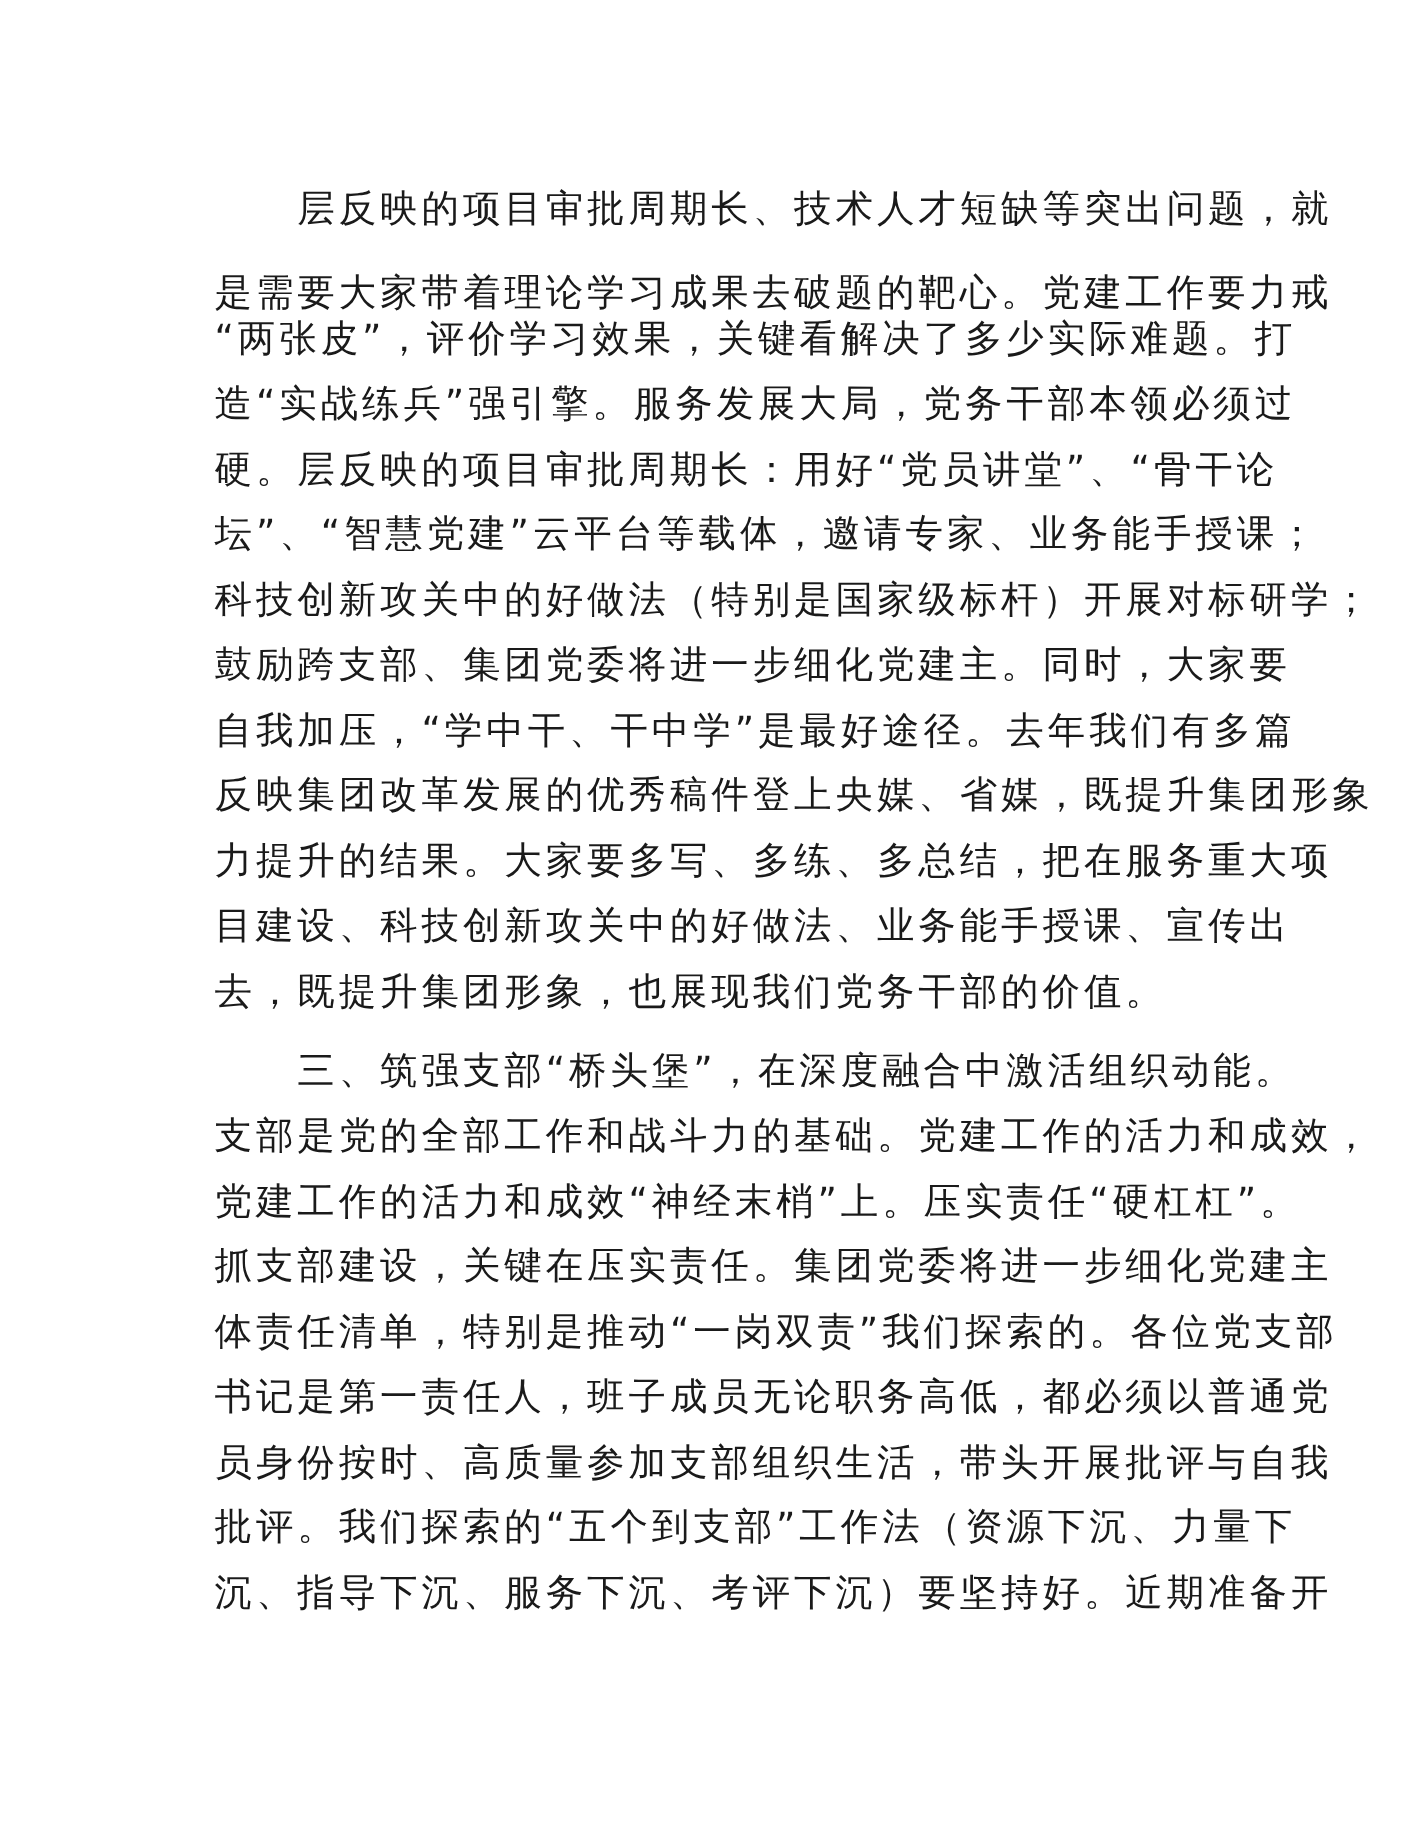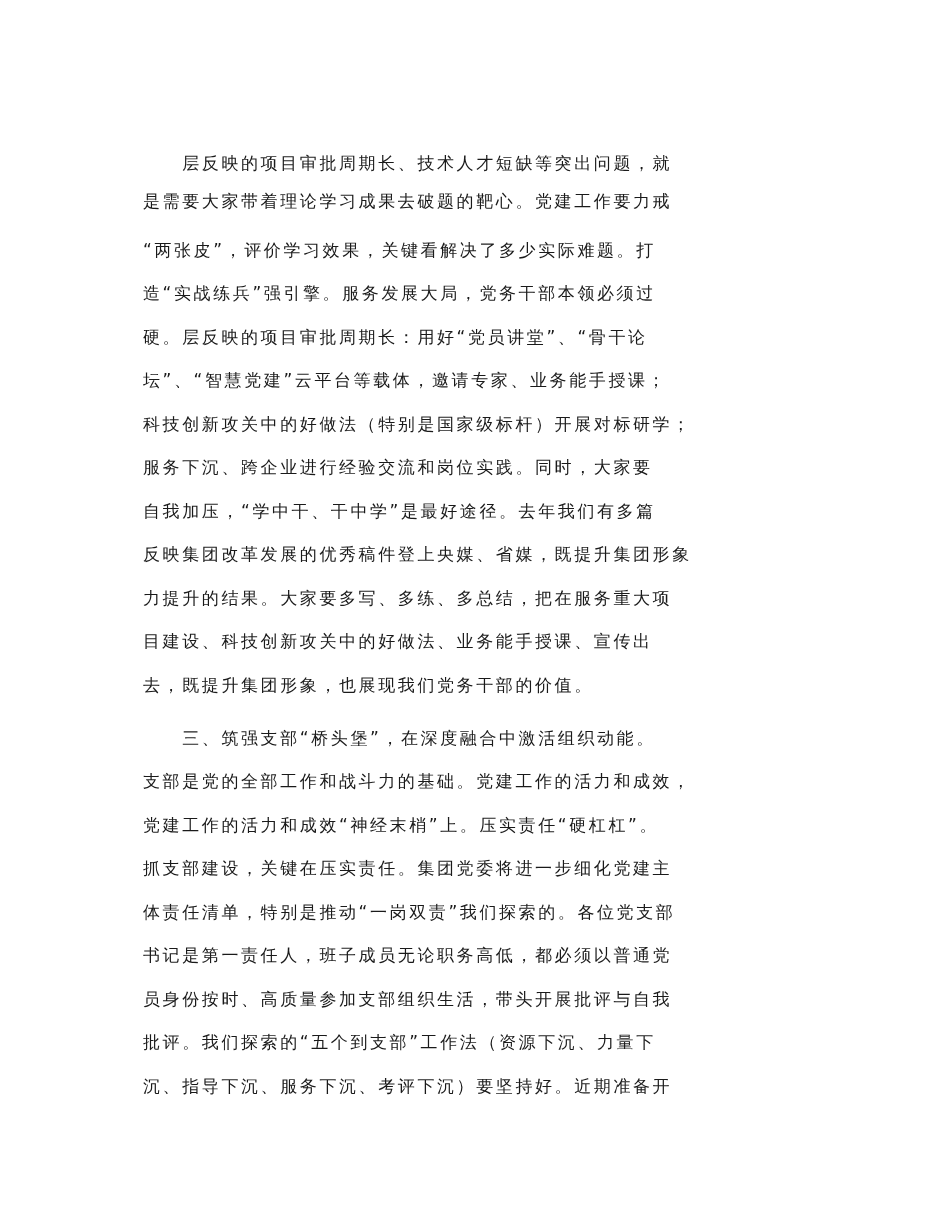--- a/index.html
+++ b/index.html
@@ -20,40 +20,39 @@
       width: 950px;
       height: 1230px;
       background: #ffffff;
     }
     .line {
       position: absolute;
       left: 143px;
       height: 30px;
       white-space: nowrap;
       font-family: "DejaVu Sans", "Liberation Sans", sans-serif;
-      font-size: 17px;
+      font-size: 25px;
       line-height: 30px;
       color: #1a1a1a;
       letter-spacing: 2.6px;
-      margin-top: 24px;
     }
   </style>
 </head>
 <body>
 
 <div class="page">
   <div>
     <div class="line" style="top:124px">　　层反映的项目审批周期长、技术人才短缺等突出问题，就</div>
-    <div class="line" style="top:162px">是需要大家带着理论学习成果去破题的靶心。党建工作要力戒</div>
+    <div class="line" style="top:180px">是需要大家带着理论学习成果去破题的靶心。党建工作要力戒</div>
     <div class="line" style="top:211px">“两张皮”，评价学习效果，关键看解决了多少实际难题。打</div>
     <div class="line" style="top:254px">造“实战练兵”强引擎。服务发展大局，党务干部本领必须过</div>
     <div class="line" style="top:298px">硬。层反映的项目审批周期长：用好“党员讲堂”、“骨干论</div>
     <div class="line" style="top:341px">坛”、“智慧党建”云平台等载体，邀请专家、业务能手授课；</div>
     <div class="line" style="top:385px">科技创新攻关中的好做法（特别是国家级标杆）开展对标研学；</div>
-    <div class="line" style="top:428px">服务下沉、跨企业进行经验交流和岗位实践。同时，大家要</div>
+    <div class="line" style="top:428px">鼓励跨支部、集团党委将进一步细化党建主。同时，大家要</div>
     <div class="line" style="top:472px">自我加压，“学中干、干中学”是最好途径。去年我们有多篇</div>
     <div class="line" style="top:515px">反映集团改革发展的优秀稿件登上央媒、省媒，既提升集团形象</div>
     <div class="line" style="top:559px">力提升的结果。大家要多写、多练、多总结，把在服务重大项</div>
     <div class="line" style="top:602px">目建设、科技创新攻关中的好做法、业务能手授课、宣传出</div>
     <div class="line" style="top:646px">去，既提升集团形象，也展现我们党务干部的价值。</div>
   </div>
   <div>
     <div class="line" style="top:699px">　　三、筑强支部“桥头堡”，在深度融合中激活组织动能。</div>
     <div class="line" style="top:742px">支部是党的全部工作和战斗力的基础。党建工作的活力和成效，</div>
     <div class="line" style="top:786px">党建工作的活力和成效“神经末梢”上。压实责任“硬杠杠”。</div>

